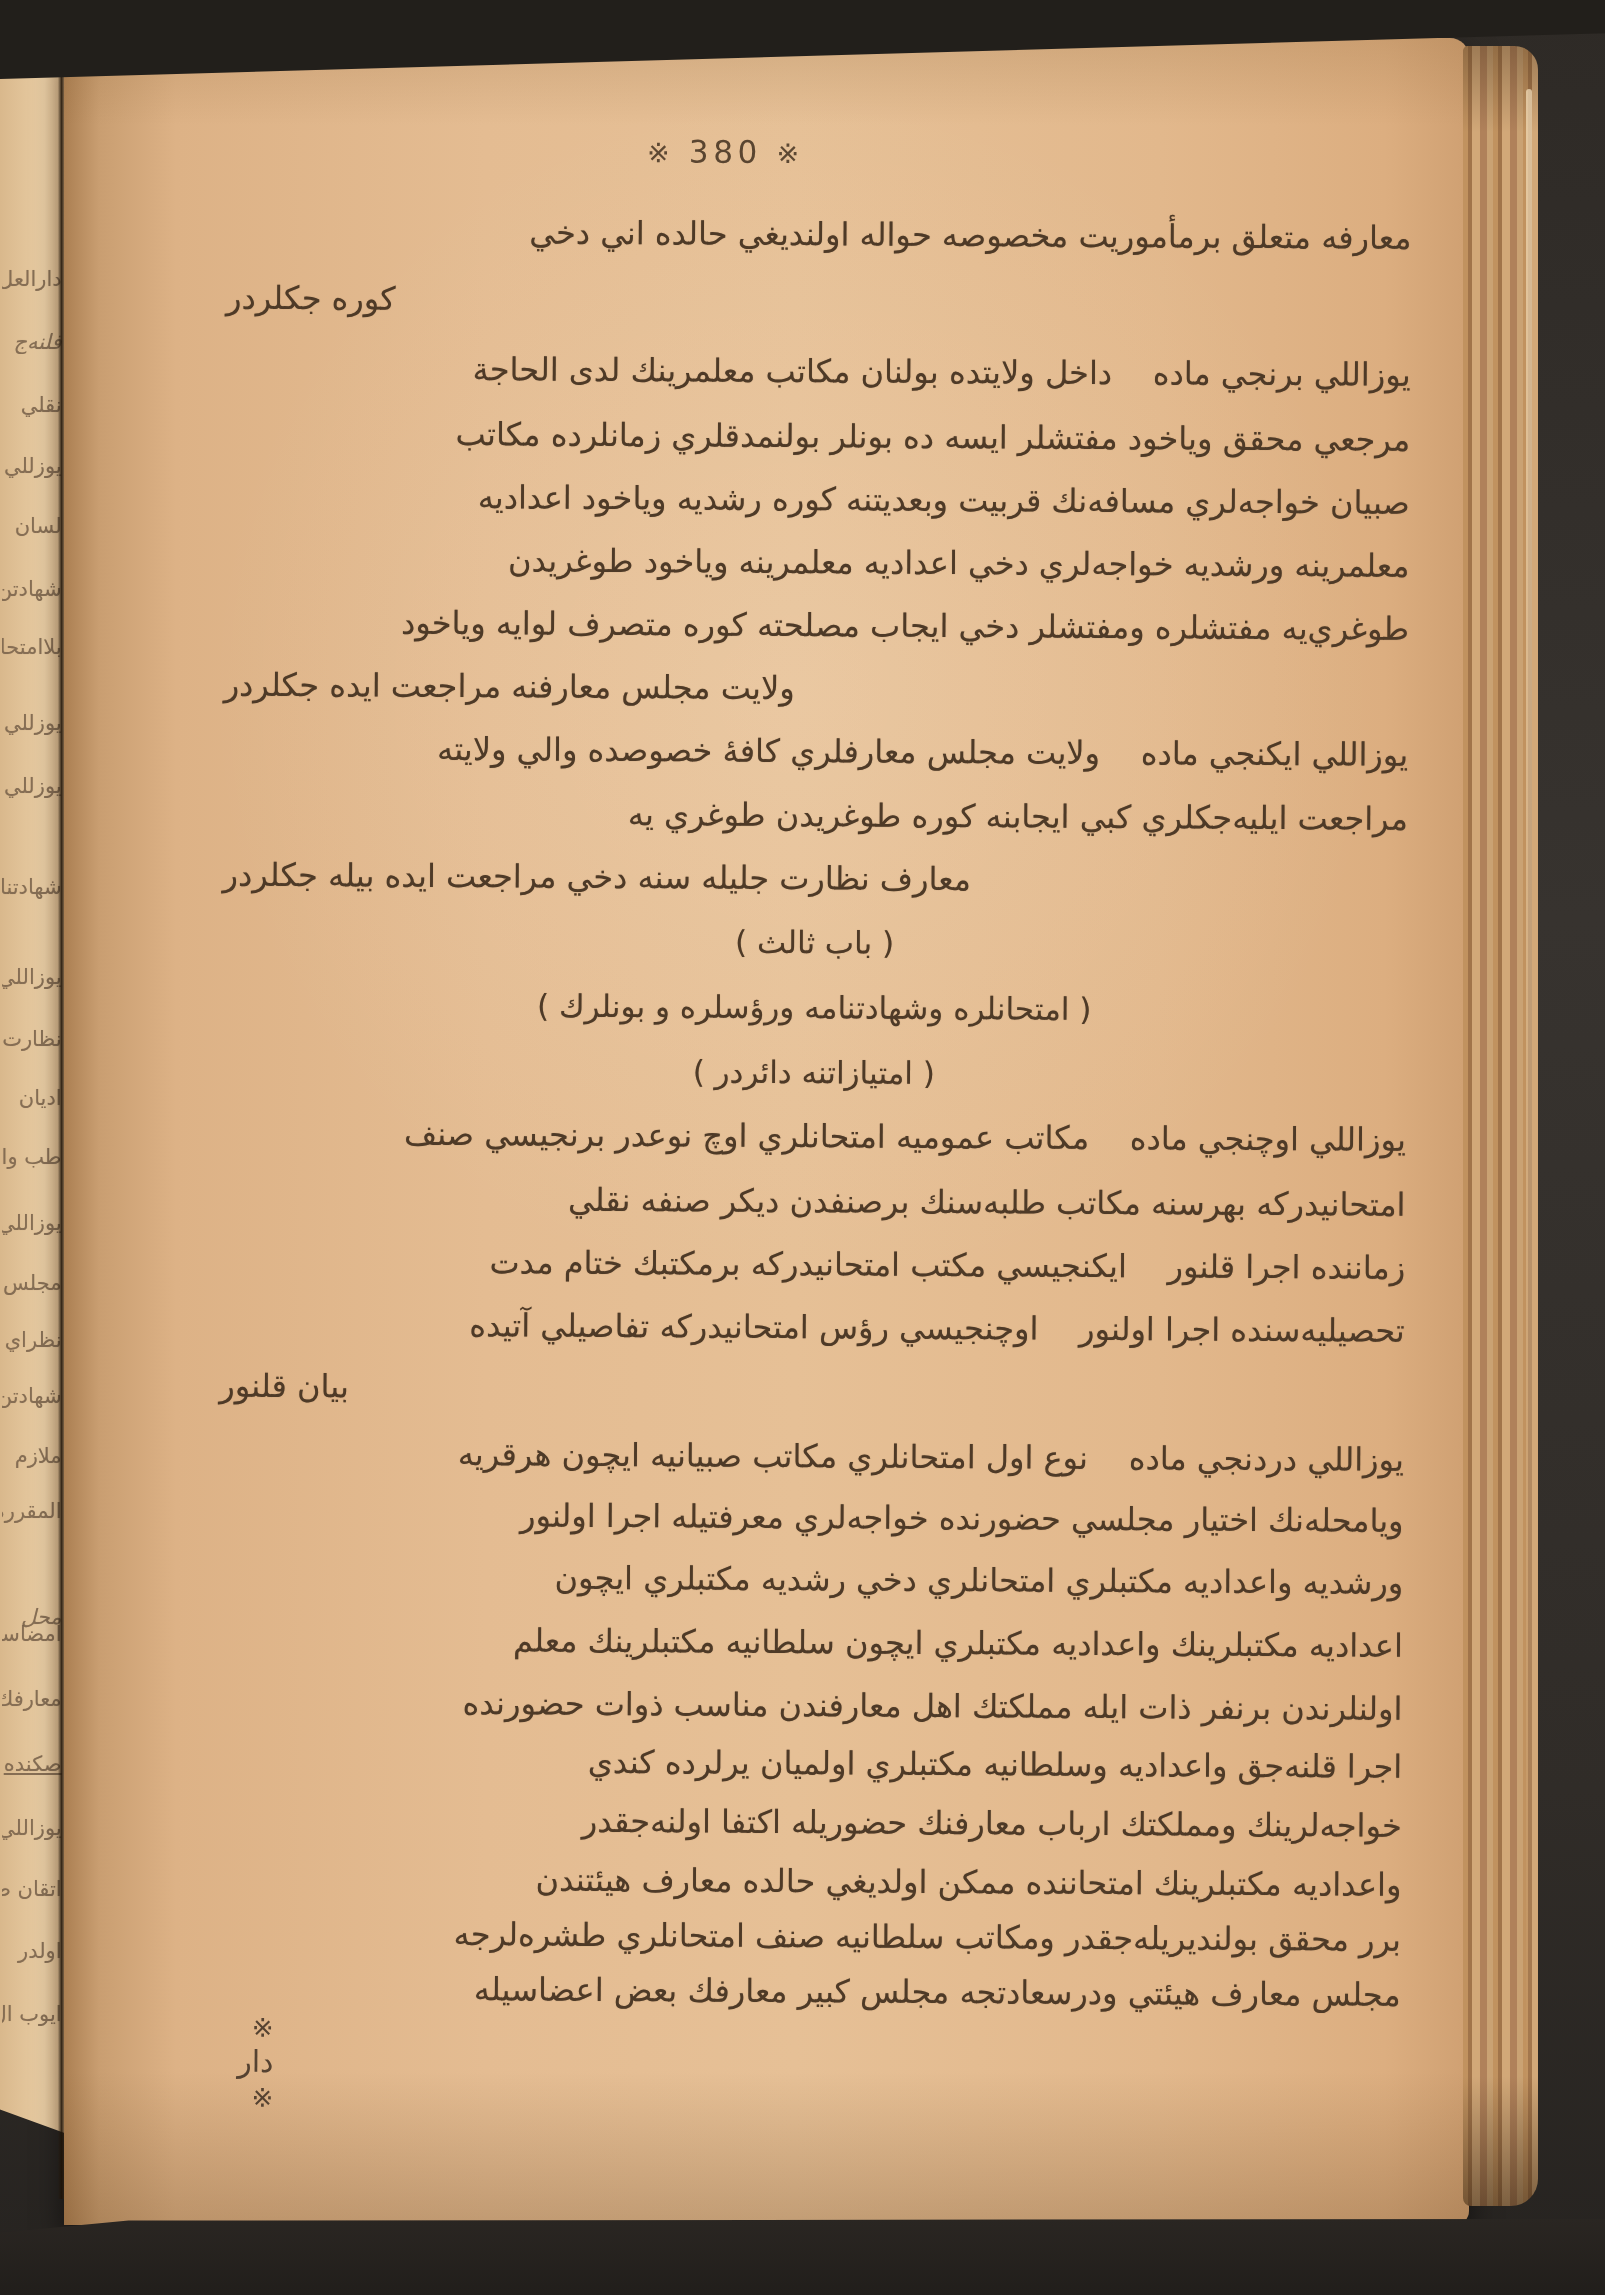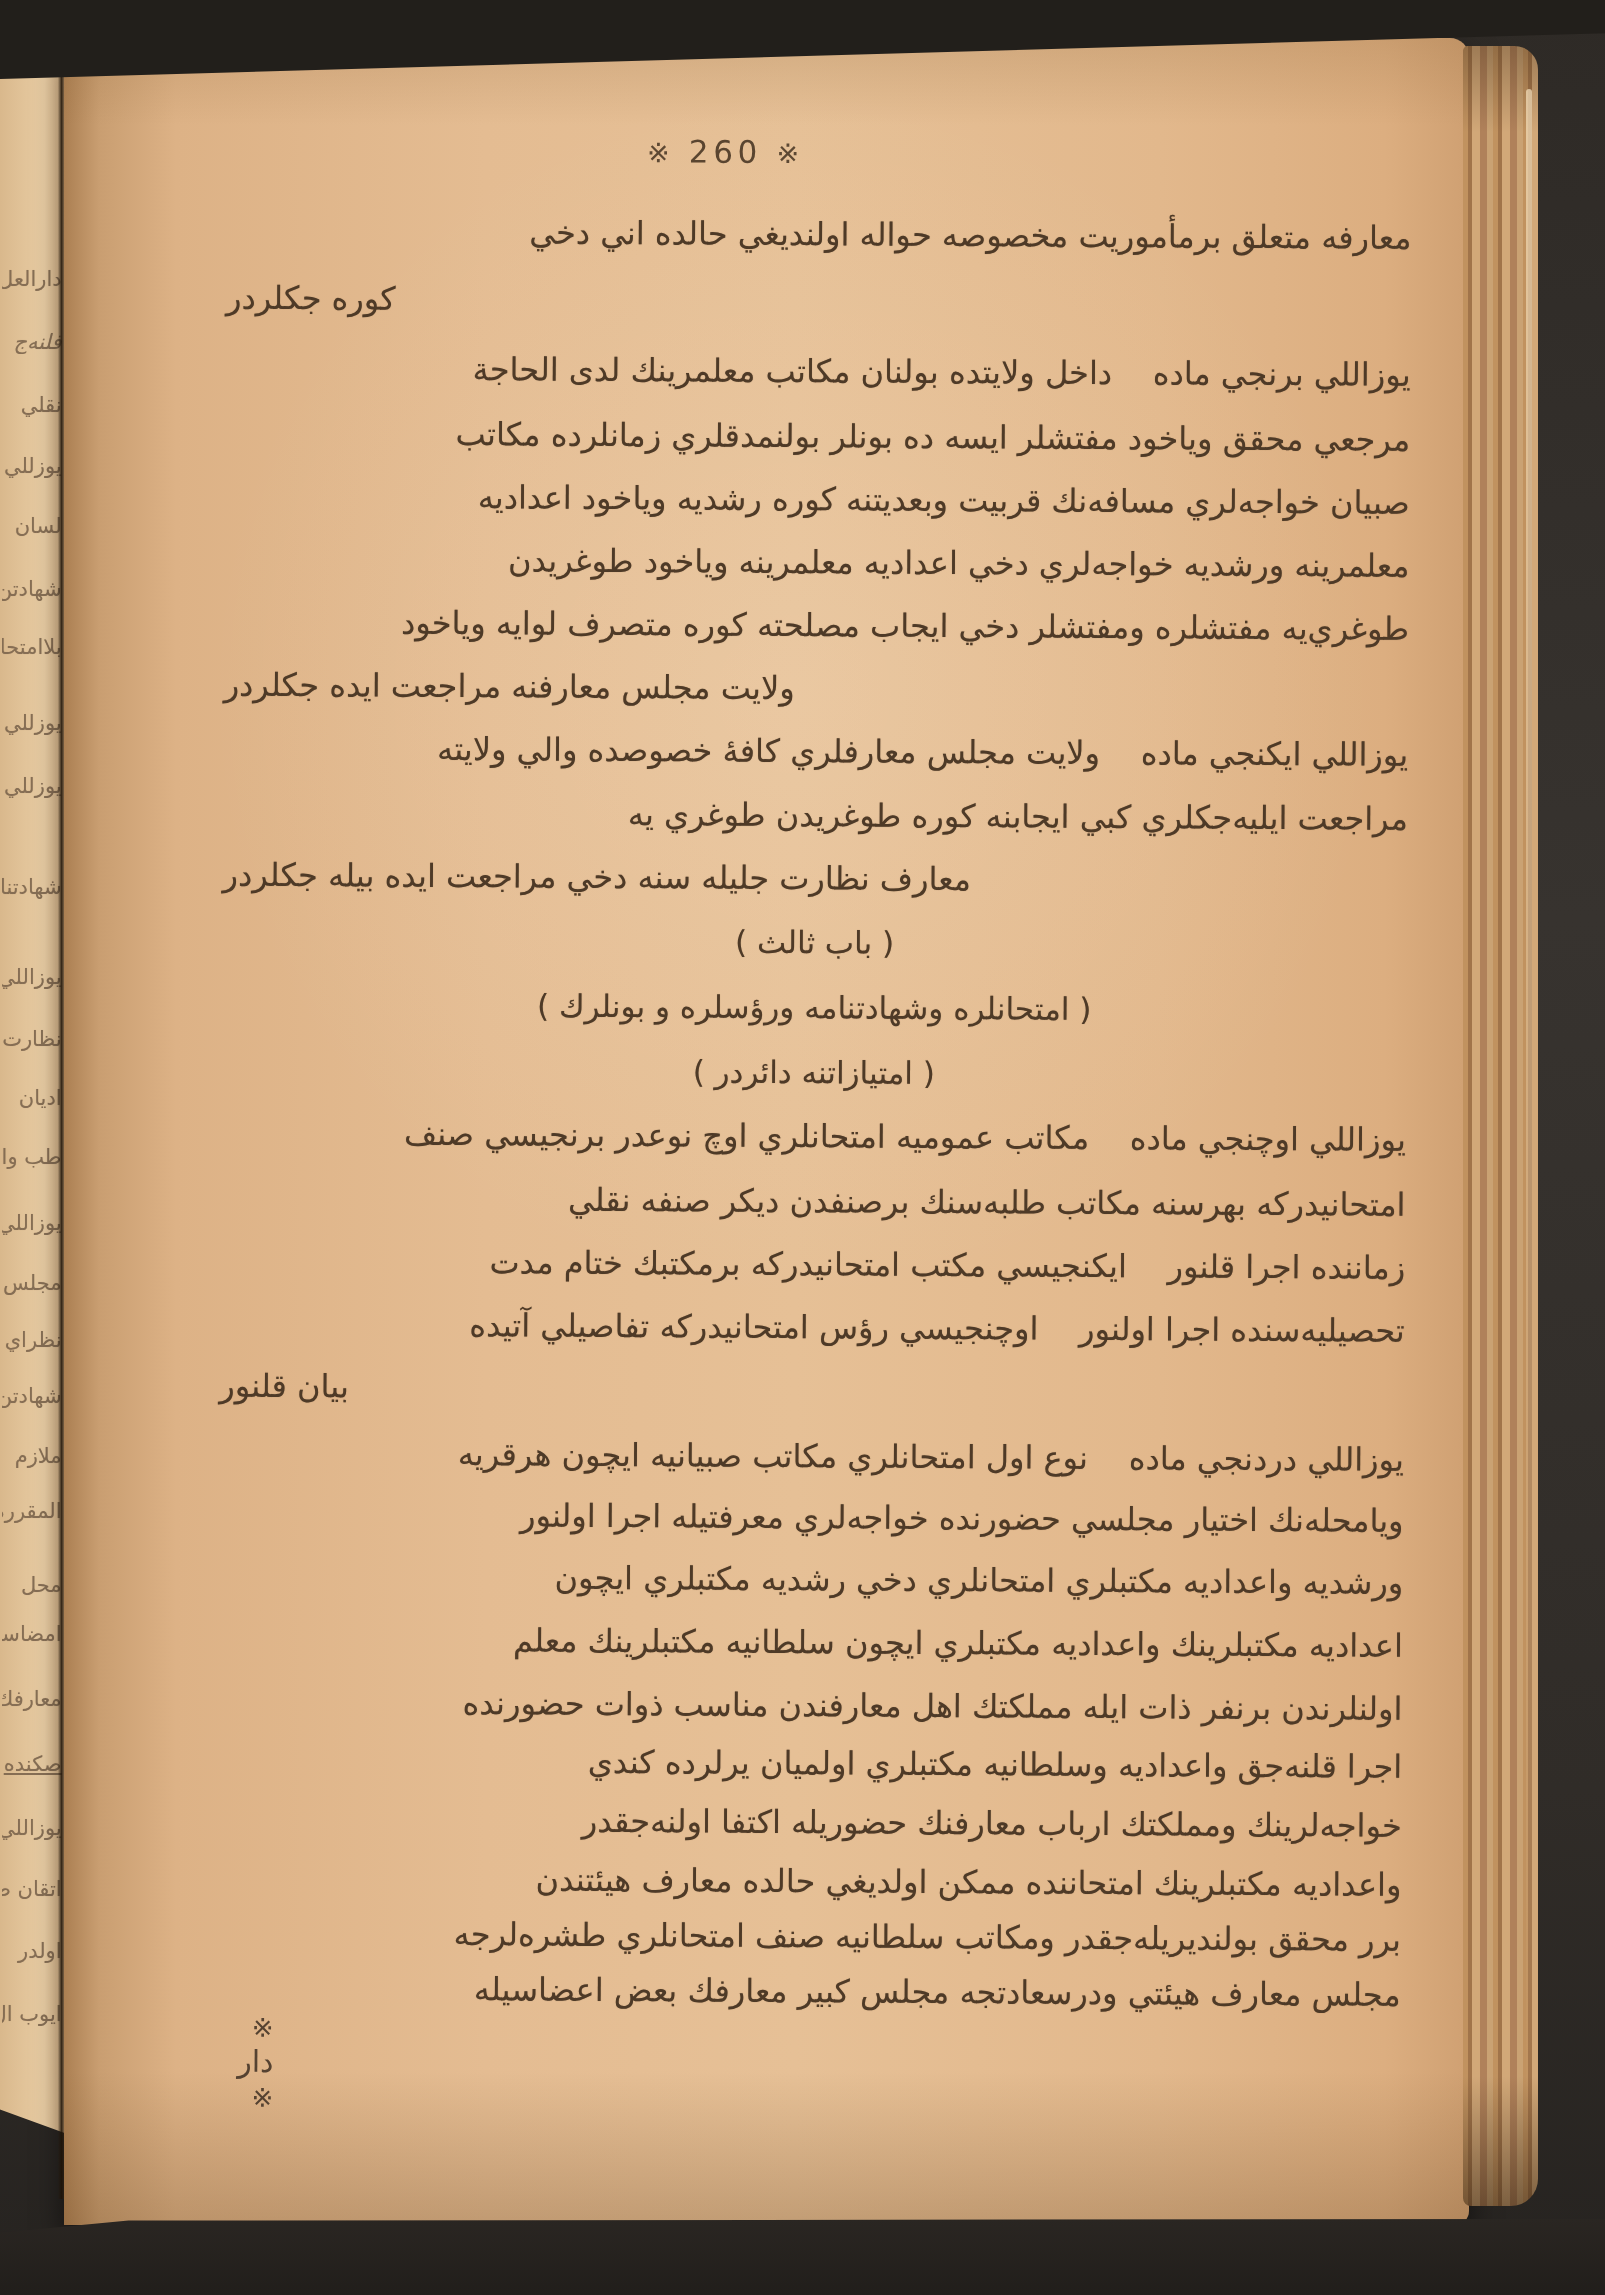--- a/index.html
+++ b/index.html
@@ -77,38 +77,38 @@
       <span class="fragment" style="top: 896px;">يوزاللي</span>
       <span class="fragment" style="top: 958px;">نظارت</span>
       <span class="fragment" style="top: 1017px;">اديان</span>
       <span class="fragment" style="top: 1076px;">طب وال</span>
       <span class="fragment" style="top: 1142px;">يوزاللي</span>
       <span class="fragment" style="top: 1202px;">مجلس ك</span>
       <span class="fragment" style="top: 1259px;">نظراي</span>
       <span class="fragment" style="top: 1315px;">شهادتن</span>
       <span class="fragment" style="top: 1375px;">ملازم</span>
       <span class="fragment" style="top: 1430px;">المقرره</span>
-      <span class="fragment" style="top: 1504px;">محل</span>
+      <span class="fragment" style="top: 1536px; font-style: italic;">محل</span>
       <span class="fragment" style="top: 1553px;">امضاسيل</span>
       <span class="fragment" style="top: 1618px;">معارفك</span>
       <span class="fragment" style="top: 1683px; text-decoration: underline;">صكنده</span>
       <span class="fragment" style="top: 1747px;">يوزاللي</span>
       <span class="fragment" style="top: 1808px;">اتقان ط</span>
       <span class="fragment" style="top: 1870px;">اولدر</span>
       <span class="fragment" style="top: 1933px;">ايوب ال</span>
     </div>
 
   <div class="gutter"></div>
 
   <div class="main-page">
     <div class="page-inner">
 
       <div class="header">
         <span class="orn">※</span>
-        <span>260</span>
+        <span>380</span>
         <span class="orn">※</span>
       </div>
 
       <div id="text-block">
           <div class="line align-right" style="top: 177px;">معارفه متعلق برمأموريت مخصوصه حواله اولنديغي حالده اني دخي</div>
           <div class="line align-left" style="top: 244px;">كوره جكلردر</div>
           <div class="line align-right" style="top: 314px;">يوزاللي برنجي ماده    داخل ولايتده بولنان مكاتب معلمرينك لدى الحاجة</div>
           <div class="line align-right" style="top: 379px;">مرجعي محقق وياخود مفتشلر ايسه ده بونلر بولنمدقلري زمانلرده مكاتب</div>
           <div class="line align-right" style="top: 442px;">صبيان خواجه‌لري مسافه‌نك قربيت وبعديتنه كوره رشديه وياخود اعداديه</div>
           <div class="line align-right" style="top: 505px;">معلمرينه ورشديه خواجه‌لري دخي اعداديه معلمرينه وياخود طوغريدن</div>

